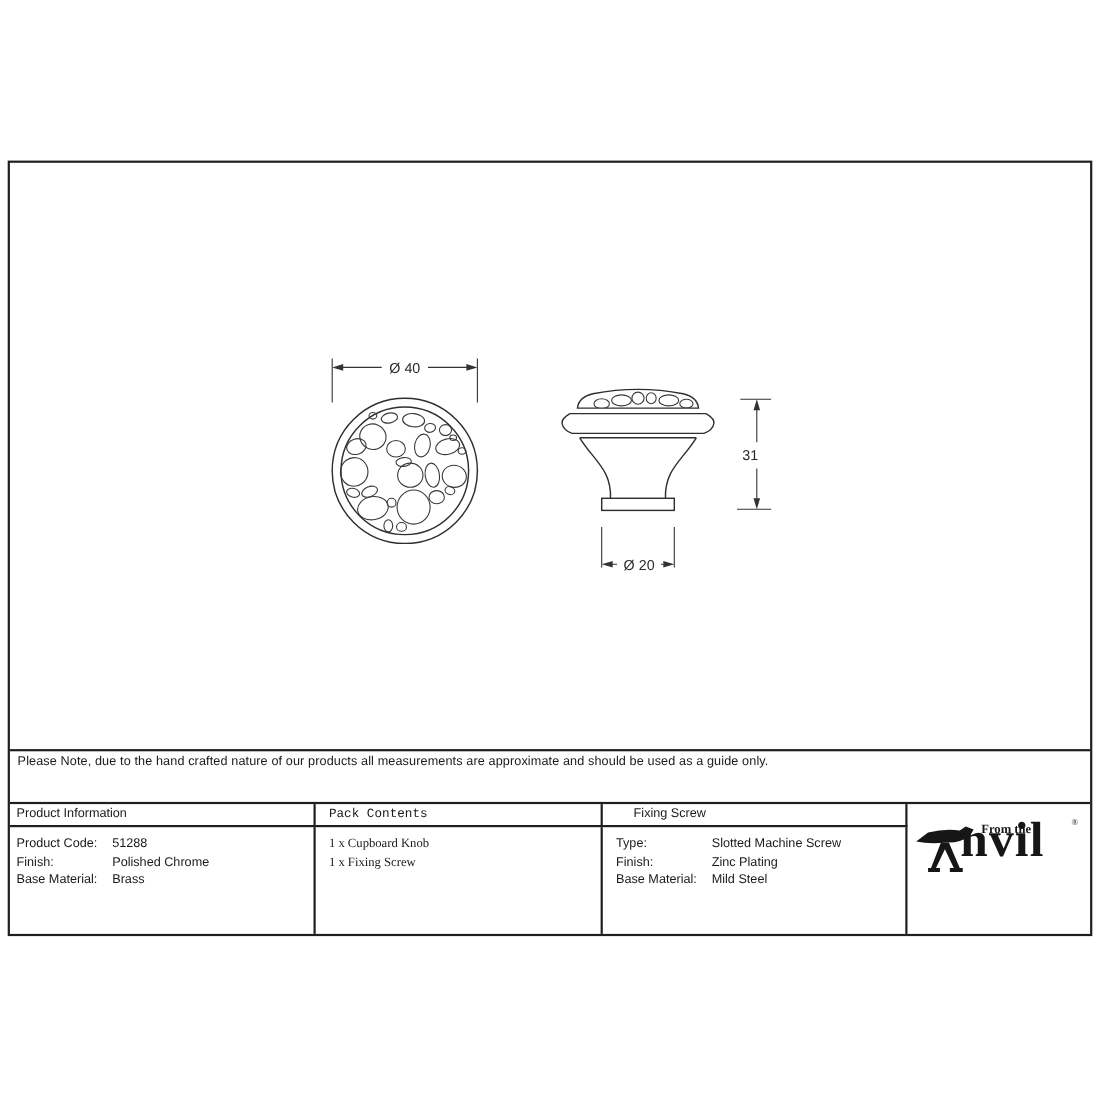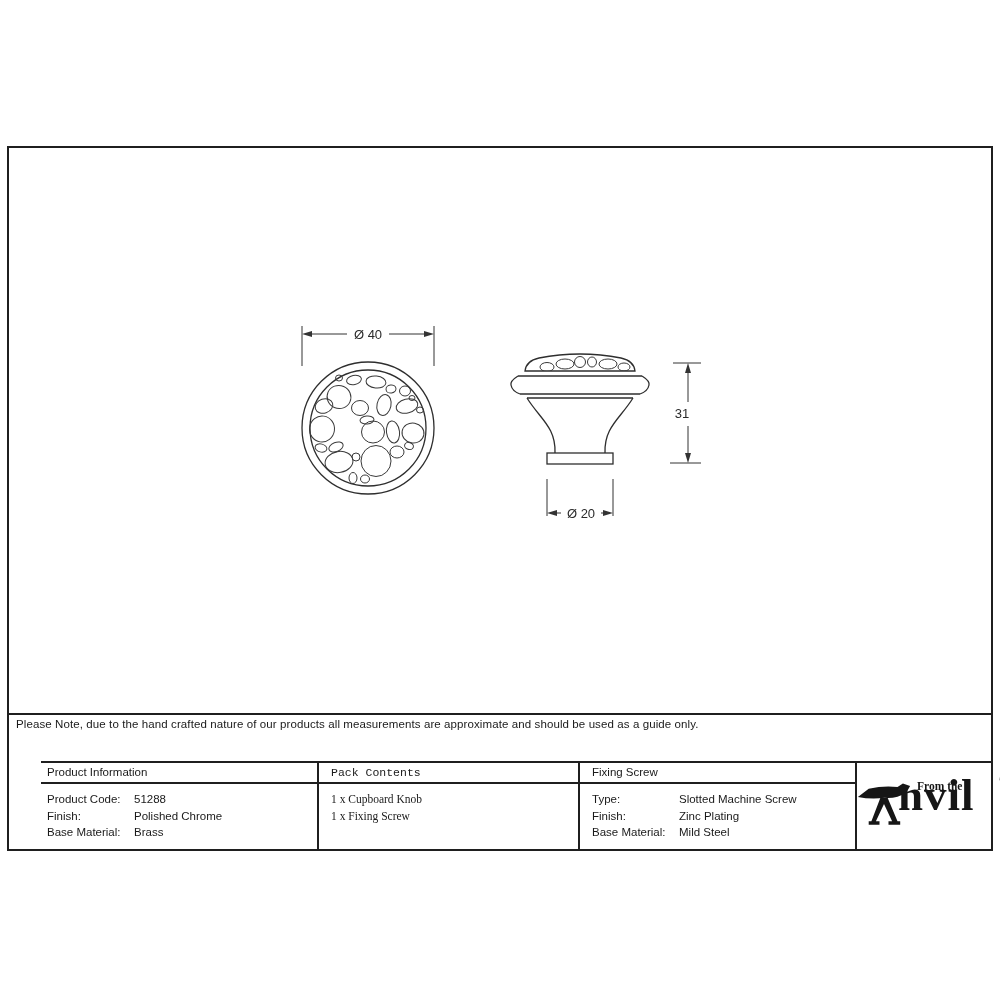--- a/index.html
+++ b/index.html
@@ -35,36 +35,35 @@
     height: 20px;
     box-sizing: border-box;
     border-top: 2px solid #1f1f1f;
     display: flex;
     align-items: center;
     padding-left: 7px;
     font-size: 11.5px;
     letter-spacing: 0.1px;
   }
   .spec-table {
-    height: 88px;
+    height: 120px;
     box-sizing: border-box;
     border-top: 2px solid #1f1f1f;
     display: grid;
     grid-template-columns: 278px 261px 277px 1fr;
     grid-template-rows: 21px 1fr;
-    margin-left: 32px;
   }
   .cell { box-sizing: border-box; }
   .v-border { border-right: 2px solid #1f1f1f; }
   .header-cell {
     border-bottom: 2px solid #1f1f1f;
     font-size: 11.5px;
     padding: 3px 0 0 6px;
   }
-  .header-cell.col3 { padding-left: 12px; }
+  .header-cell.col3 { padding-left: 28px; }
   .body-cell { padding-top: 7px; font-size: 11.5px; }
   .kv-row { display: flex; line-height: 16.5px; }
   .kv-row .k { width: 87px; flex: 0 0 87px; }
   .col1 .kv-row { padding-left: 6px; }
   .col3 .kv-row { padding-left: 12px; }
   .pack-item { line-height: 16.5px; padding-left: 12px; font-family: Liberation Serif, serif; }
   .logo-cell {
     grid-column: 4;
     grid-row: 1 / 3;
     display: flex;

